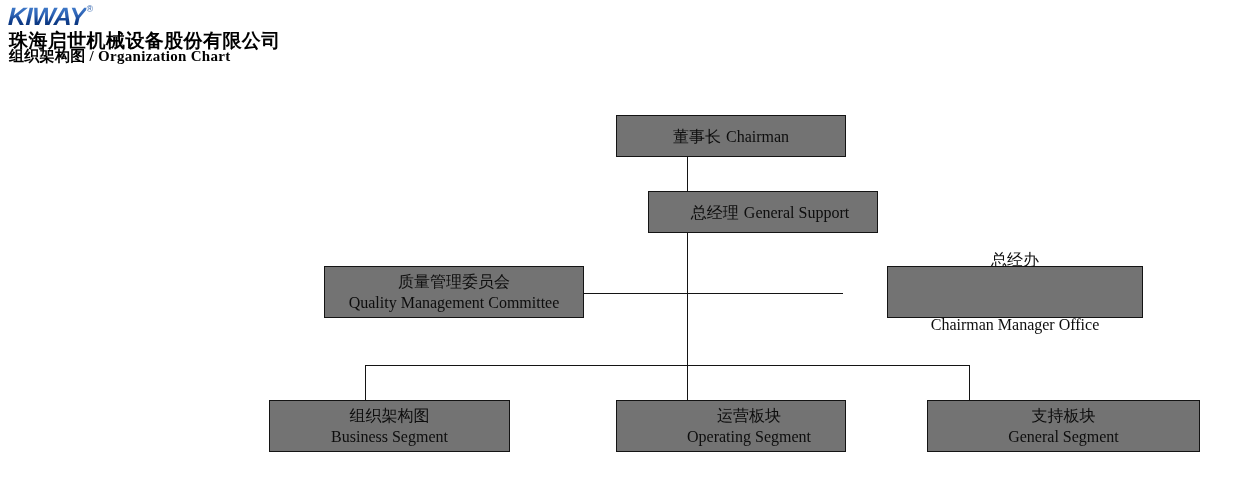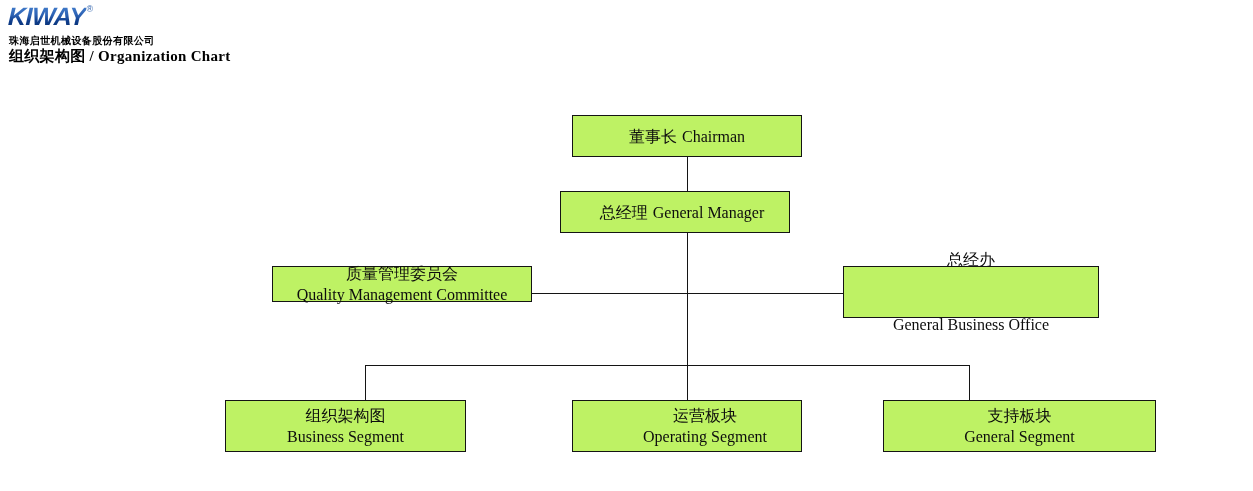--- a/index.html
+++ b/index.html
@@ -56,21 +56,21 @@
     line-height: 11px;
     margin-left: 1px;
     margin-top: 1px;
   }
   .company-name {
     position: absolute;
     left: 9px;
     top: 31px;
     font-family: "Liberation Serif", "DejaVu Serif", serif;
     font-weight: bold;
-    font-size: 10px;
+    font-size: 19px;
     line-height: 20px;
     letter-spacing: 0.4px;
     white-space: nowrap;
   }
   .chart-title {
     position: absolute;
     left: 9px;
     top: 46px;
     font-family: "Liberation Serif", "DejaVu Serif", serif;
     font-weight: bold;
@@ -84,31 +84,32 @@
   #chart {
     position: absolute;
     left: 0;
     top: 0;
     width: 1253px;
     height: 491px;
   }
   .node {
     position: absolute;
     box-sizing: border-box;
-    background: #bef264;
+    background: #737373;
     border: 1.6px solid #141414;
     display: flex;
     flex-direction: column;
     align-items: center;
     justify-content: center;
     font-family: "Liberation Serif", "DejaVu Serif", serif;
     font-size: 16px;
     line-height: 21px;
     color: #0d0d0d;
     white-space: nowrap;
+    margin-left: 44px;
   }
   .node .line-cn { display: block; }
   .node .line-en { display: block; }
   .node.single .line-cn { display: inline; }
 
   
   .node.single {
     flex-direction: row;
     gap: 5px;
   }
@@ -146,33 +147,33 @@
 
     <div class="connector v" style="left:365px; top:365px; height:36px;"></div>
     <div class="connector v" style="left:686.5px; top:365px; height:36px;"></div>
     <div class="connector v" style="left:969px; top:365px; height:36px;"></div>
 
     <div class="node single" style="left:572px; top:115px; width:230px; height:42px;">
       <span class="line-cn">董事长</span>
       <span class="line-en">Chairman</span>
     </div>
 
-    <div class="node single" style="left:560px; top:191px; width:230px; height:42px;padding-left:14px;">
+    <div class="node single" style="left:604px; top:191px; width:230px; height:42px;padding-left:14px;">
       <span class="line-cn">总经理</span>
-      <span class="line-en">General Manager</span>
+      <span class="line-en">General Support</span>
     </div>
 
-    <div class="node" style="left:272px; top:266px; width:260px; height:36px;">
+    <div class="node" style="left:280px; top:266px; width:260px; height:52px;">
       <span class="line-cn">质量管理委员会</span>
       <span class="line-en">Quality Management Committee</span>
     </div>
 
     <div class="node" style="left:843px; top:266px; width:256px; height:52px;gap:44px;">
       <span class="line-cn">总经办</span>
-      <span class="line-en">General Business Office</span>
+      <span class="line-en">Chairman Manager Office</span>
     </div>
 
     <div class="node" style="left:225px; top:400px; width:241px; height:52px;">
       <span class="line-cn">组织架构图</span>
       <span class="line-en">Business Segment</span>
     </div>
 
     <div class="node" style="left:572px; top:400px; width:230px; height:52px;padding-left:36px;">
       <span class="line-cn">运营板块</span>
       <span class="line-en">Operating Segment</span>

